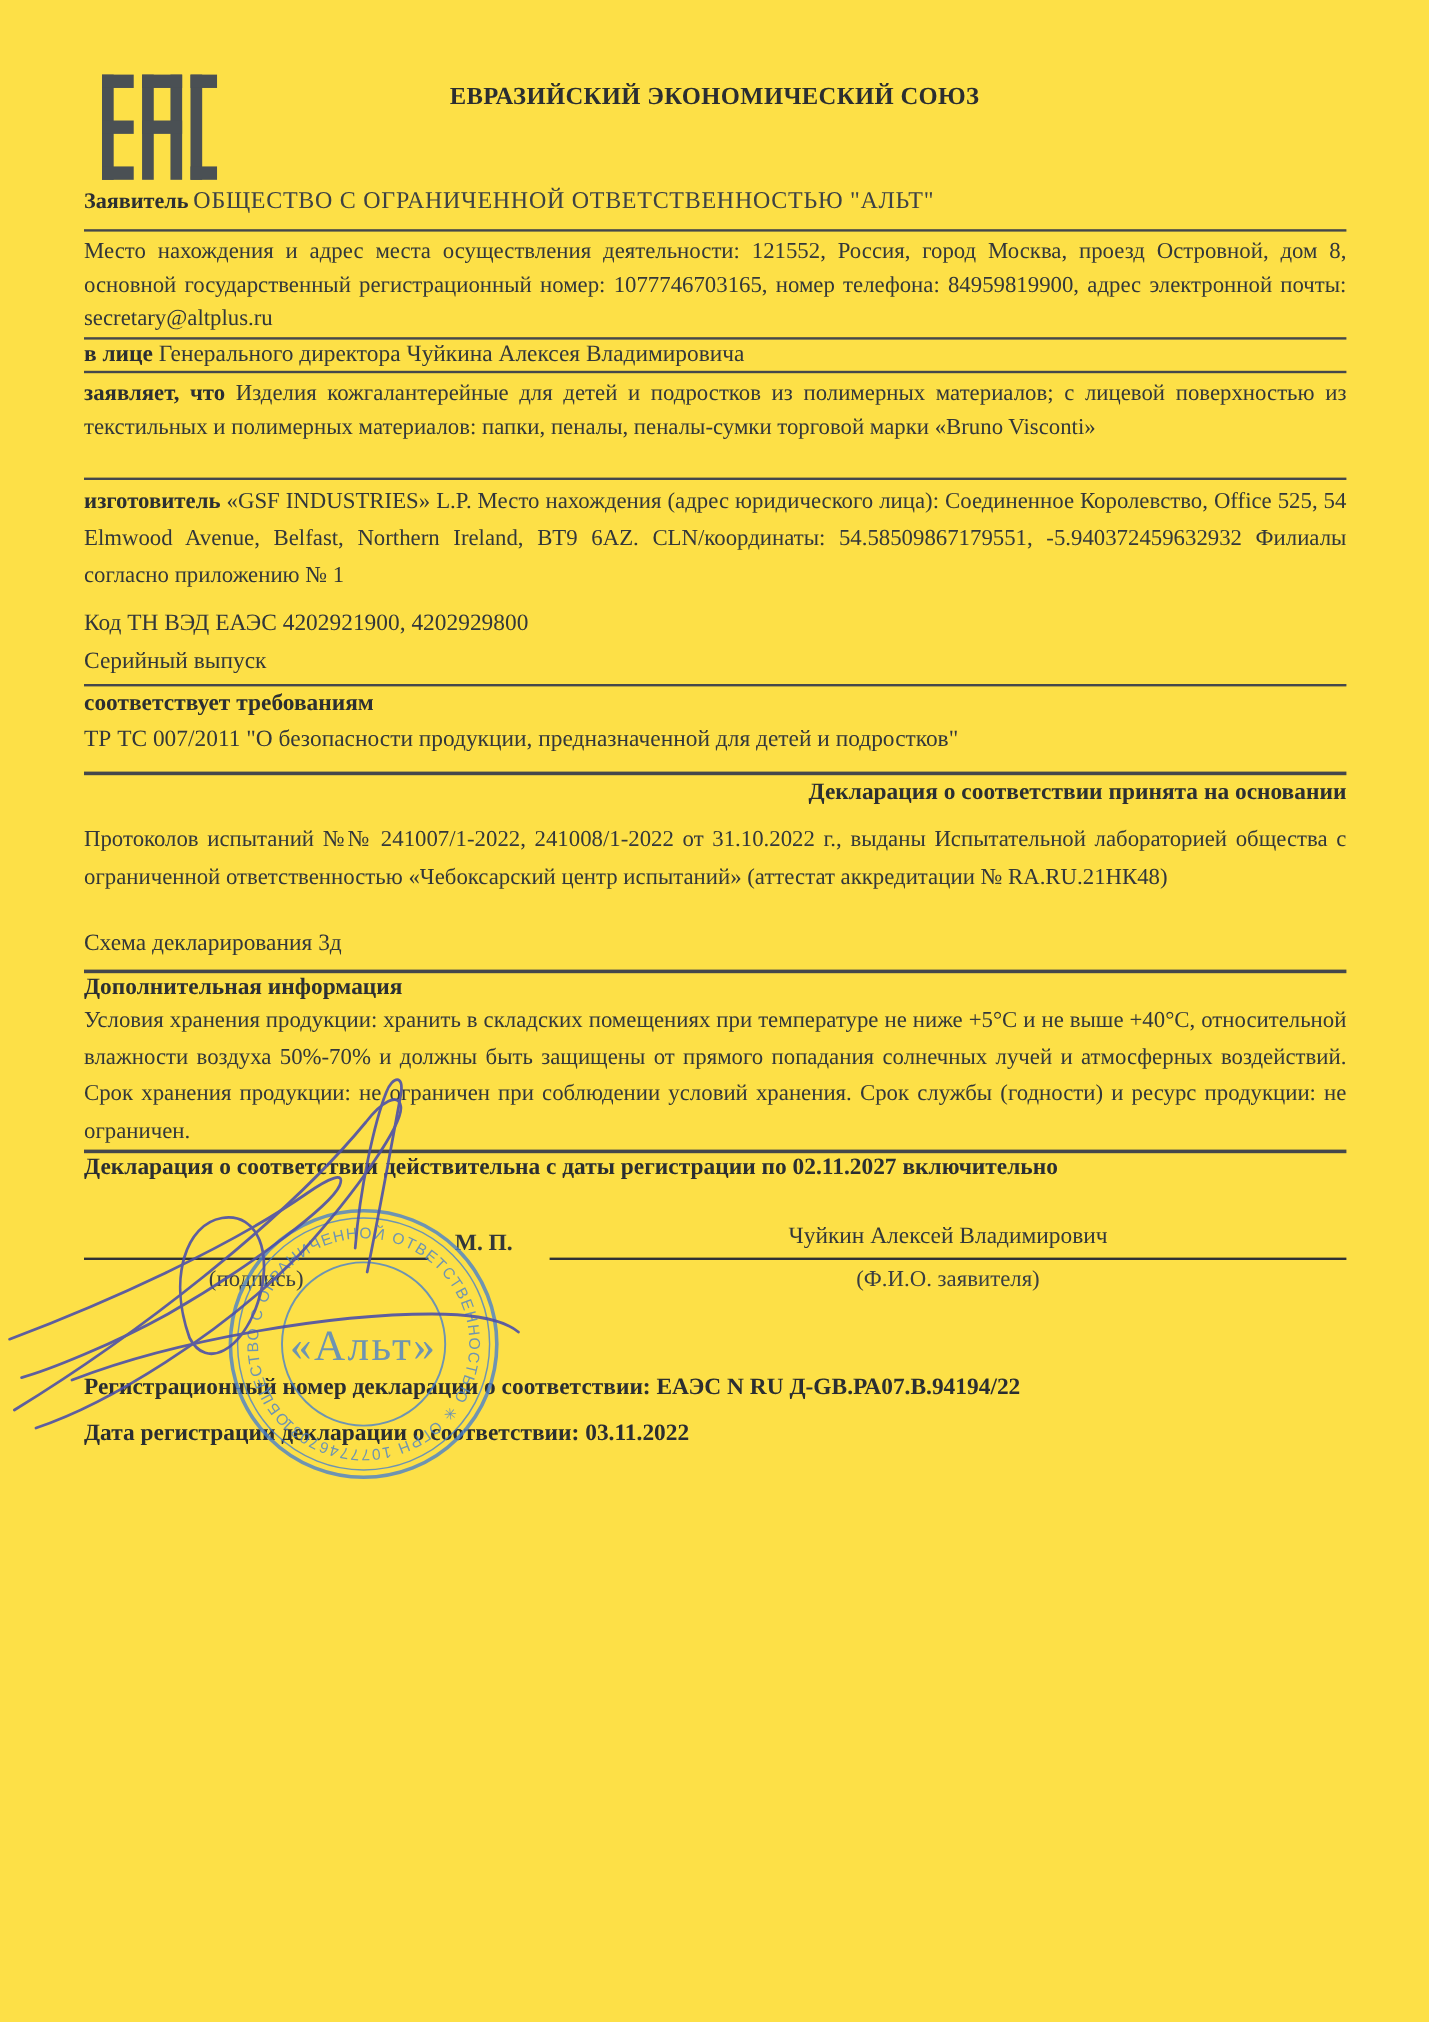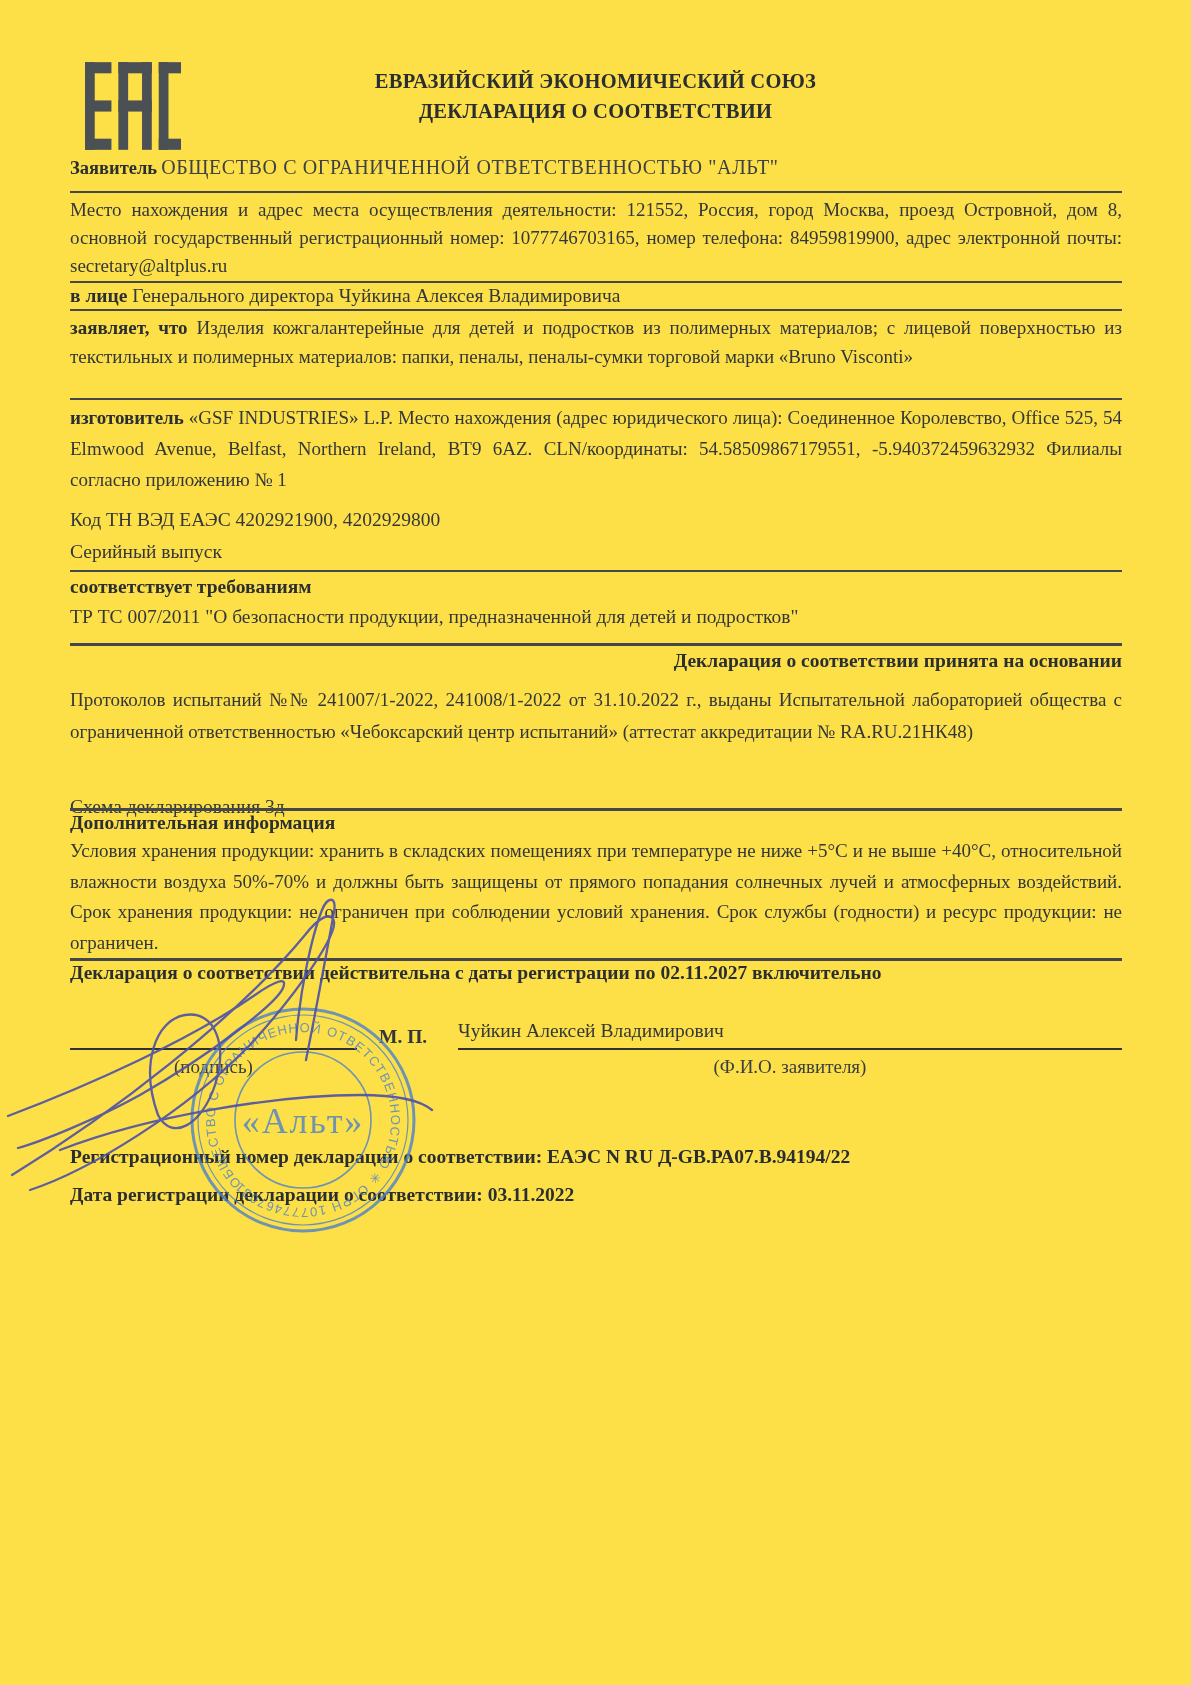--- a/index.html
+++ b/index.html
@@ -17,21 +17,21 @@
   .titles{left:0;width:1191px;text-align:center;font-weight:bold;
           font-size:20.5px;line-height:30px;color:#2b2e31;letter-spacing:.3px;}
   .label-b{font-weight:bold;color:#2c2f32;}
   .para{font-size:19px;text-align:justify;color:#33373a;}
   .applicant-value{font-size:20px;letter-spacing:.6px;color:#3d4145;}
   .plain{font-size:19.5px;color:#33373a;}
   .sec-label{font-weight:bold;font-size:19.5px;color:#2c2f32;}
   .bold-line{font-weight:bold;font-size:19.5px;color:#2b2e31;}
   .sig-line{position:absolute;border-top:2px solid #303234;height:0;}
   .caption{font-size:19px;text-align:center;color:#3a3e41;}
-  .name-line{font-size:19.5px;color:#33373a;}
+  .name-line{font-size:19.5px;text-align:center;color:#33373a;}
   .mp{font-size:19.5px;color:#33373a;}
   svg{display:block;}
   .overlay{position:absolute;pointer-events:none;}
 </style>
 </head>
 <body>
 
 <div class="page">
 
   <div class="abs" style="left:85px;top:60px;">
@@ -47,21 +47,20 @@
         <rect x="48" y="55" width="48" height="16"></rect>
         <rect x="106" y="0" width="14" height="126"></rect>
         <rect x="106" y="0" width="32" height="16"></rect>
         <rect x="106" y="110" width="32" height="16"></rect>
       </g>
     </svg>
   </div>
 
   <div class="abs titles" style="top:66px;">
     <div>ЕВРАЗИЙСКИЙ ЭКОНОМИЧЕСКИЙ СОЮЗ</div>
-    <div>ДЕКЛАРАЦИЯ О СООТВЕТСТВИИ</div>
   </div>
 
   <div class="abs content" style="top:156px;">
     <span class="label-b" style="font-size:18.5px;">Заявитель</span>
     <span class="applicant-value">ОБЩЕСТВО С ОГРАНИЧЕННОЙ ОТВЕТСТВЕННОСТЬЮ "АЛЬТ"</span>
   </div>
   <div class="hr" style="top:191px;height:2px;"></div>
 
   <div class="abs content para" style="top:196px;line-height:28px;">Место нахождения и адрес места осуществления деятельности: 121552, Россия, город Москва, проезд Островной, дом 8, основной государственный регистрационный номер: 1077746703165, номер телефона: 84959819900, адрес электронной почты: secretary@altplus.ru</div>
   <div class="hr" style="top:281px;height:2px;"></div>
@@ -86,21 +85,21 @@
   <div class="abs content plain" style="top:509px;">Код ТН ВЭД ЕАЭС 4202921900, 4202929800</div>
   <div class="abs content plain" style="top:541px;">Серийный выпуск</div>
   <div class="hr" style="top:570px;height:2px;"></div>
 
   <div class="abs content sec-label" style="top:576px;">соответствует требованиям</div>
   <div class="abs content plain" style="top:606px;">ТР ТС 007/2011 "О безопасности продукции, предназначенной для детей и подростков"</div>
   <div class="hr" style="top:643px;height:3px;"></div>
 
   <div class="abs content sec-label" style="top:650px;text-align:right;">Декларация о соответствии принята на основании</div>
   <div class="abs content para" style="top:684px;line-height:32px;">Протоколов испытаний №№ 241007/1-2022, 241008/1-2022 от 31.10.2022 г., выданы Испытательной лабораторией общества с ограниченной ответственностью «Чебоксарский центр испытаний» (аттестат аккредитации № RA.RU.21НК48)</div>
-  <div class="abs content plain" style="top:796px;">Схема декларирования 3д</div>
+  <div class="abs content plain" style="top:776px;">Схема декларирования 3д</div>
   <div class="hr" style="top:808px;height:3px;"></div>
 
   <div class="abs content sec-label" style="top:812px;">Дополнительная информация</div>
   <div class="abs content para" style="top:836px;line-height:30.5px;">Условия хранения продукции: хранить в складских помещениях при температуре не ниже +5°С и не выше +40°С, относительной влажности воздуха 50%-70% и должны быть защищены от прямого попадания солнечных лучей и атмосферных воздействий. Срок хранения продукции: не ограничен при соблюдении условий хранения. Срок службы (годности) и ресурс продукции: не ограничен.</div>
   <div class="hr" style="top:958px;height:3px;"></div>
 
   <div class="abs content bold-line" style="top:962px;">Декларация о соответствии действительна с даты регистрации по 02.11.2027 включительно</div>
 
   <div class="abs name-line" style="left:458px;width:664px;top:1020px;">Чуйкин Алексей Владимирович</div>
   <div class="sig-line" style="left:70px;top:1048px;width:287px;"></div>

